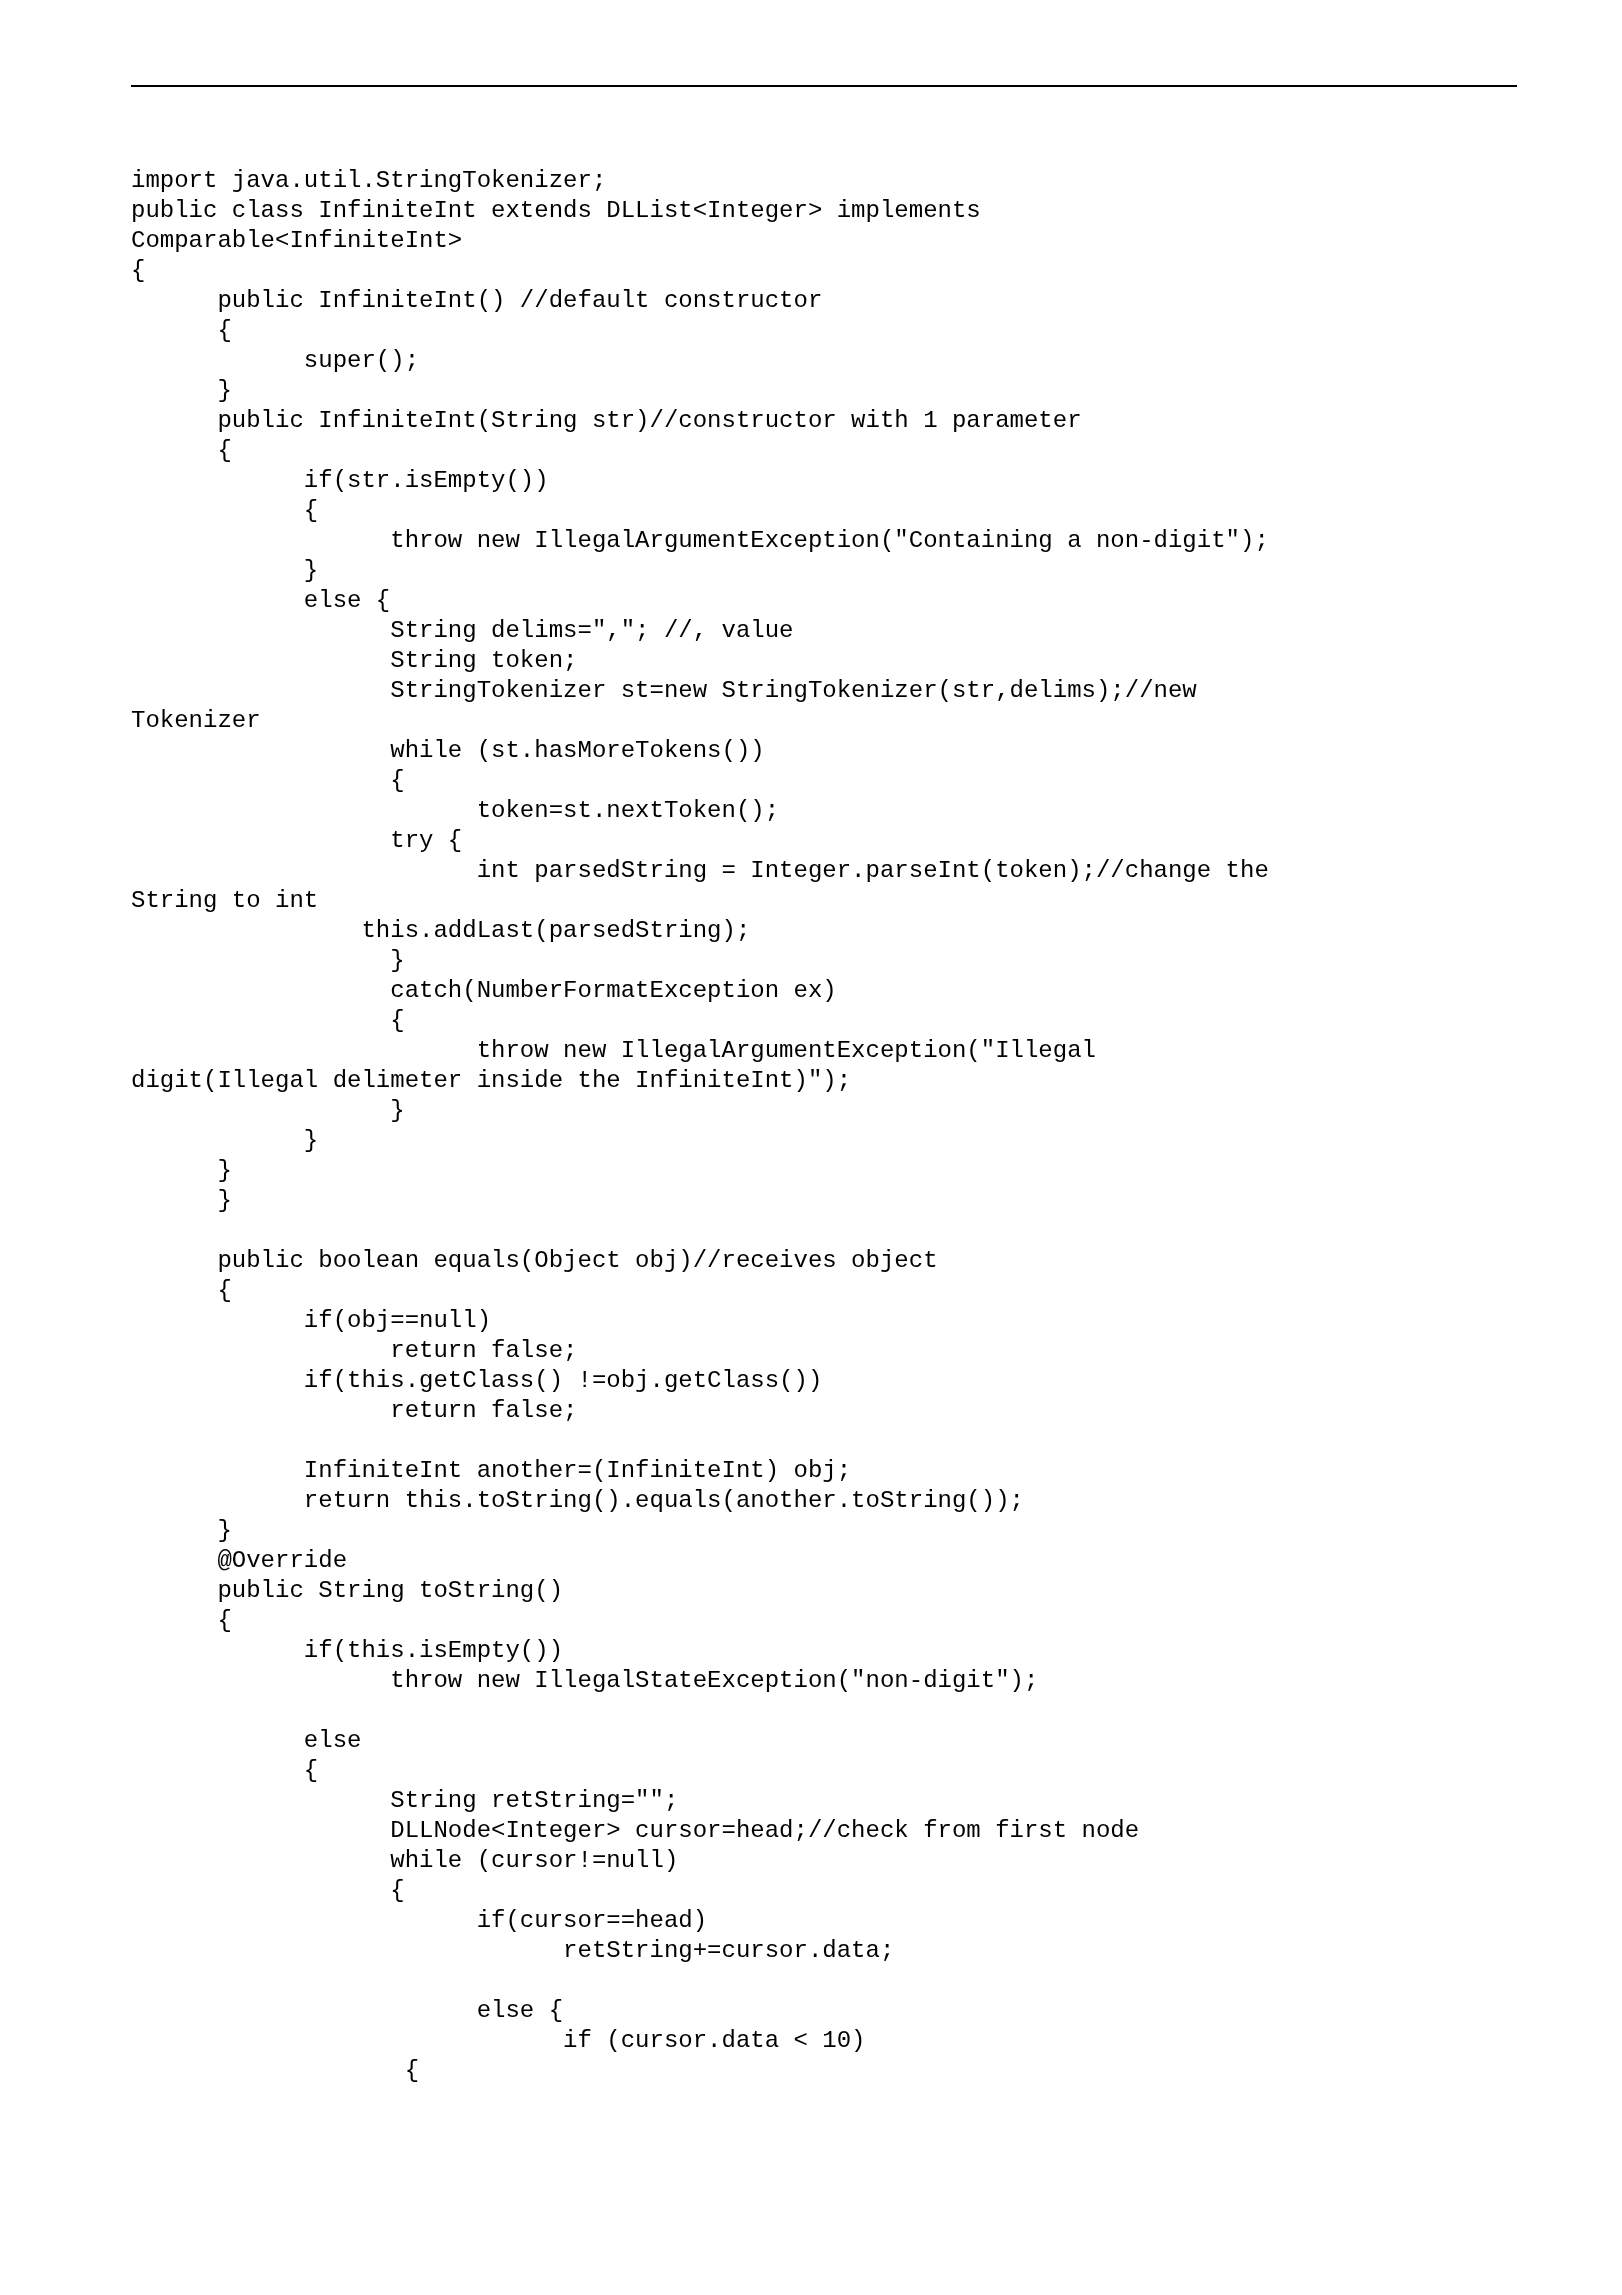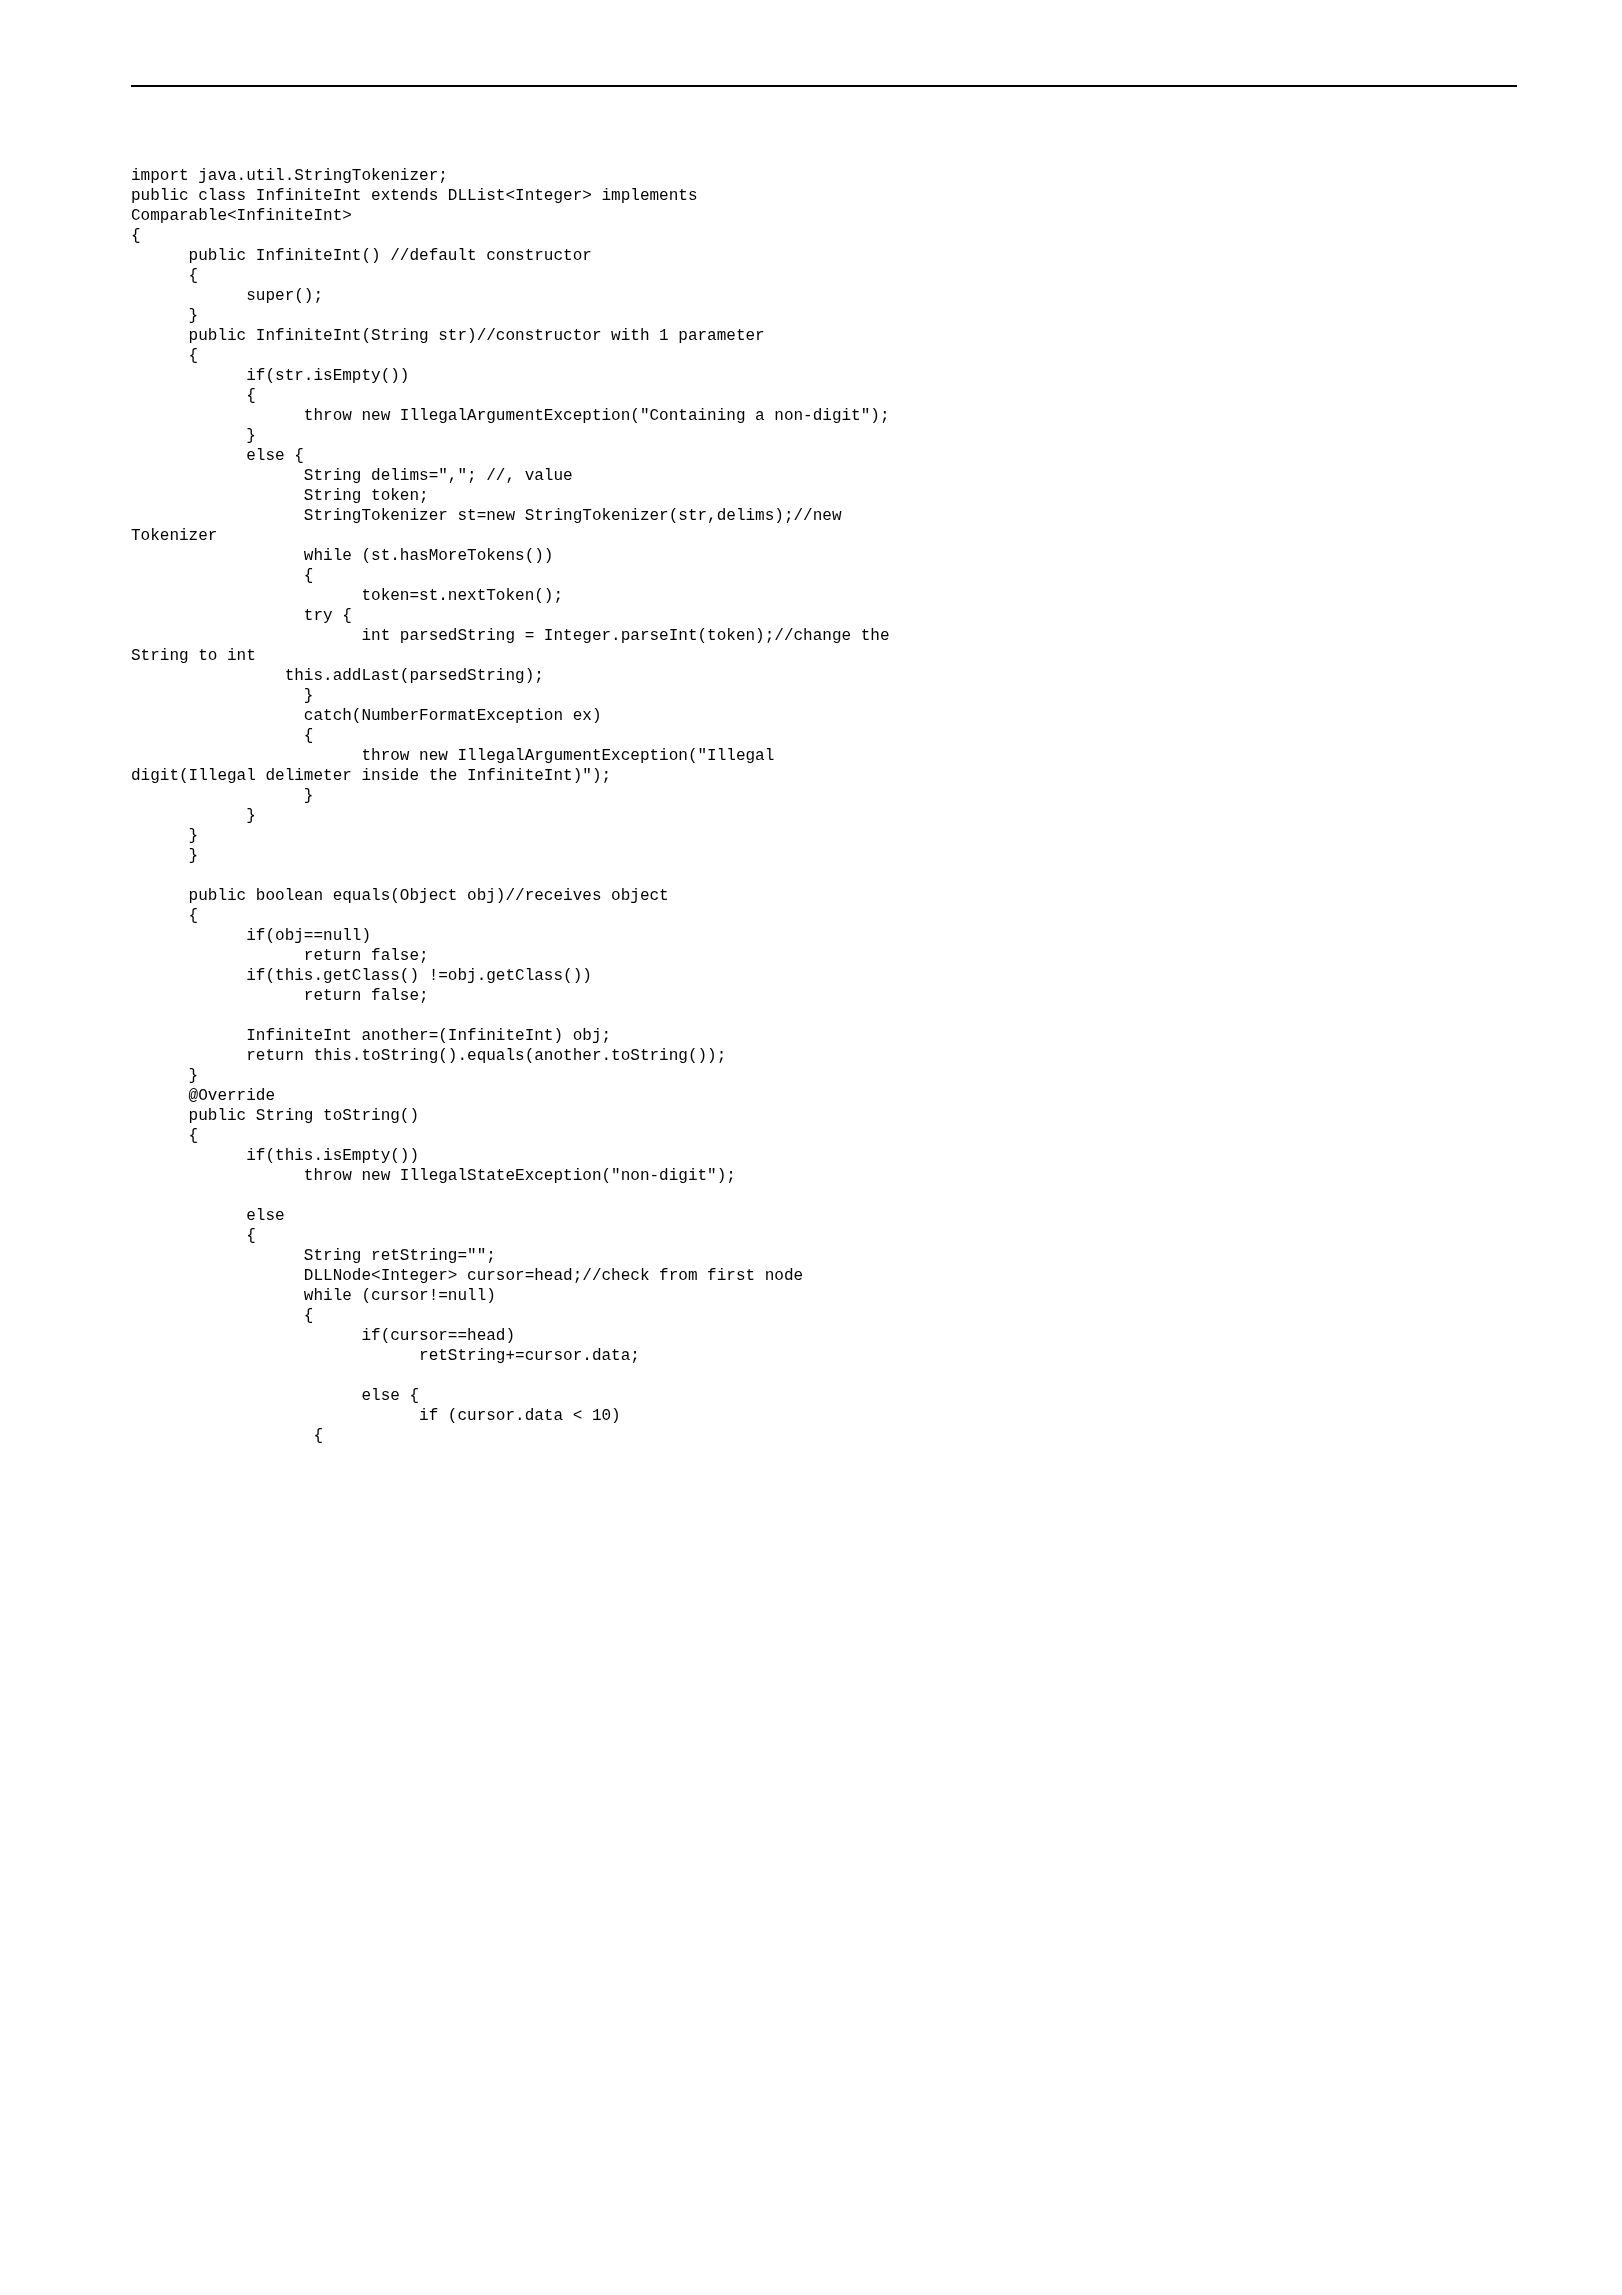--- a/index.html
+++ b/index.html
@@ -18,21 +18,21 @@
     padding: 85px 105px 85px 131px;
     position: relative;
   }
   .rule {
     border-top: 2px solid #000;
     margin-bottom: 79px;
   }
   pre.code {
     margin: 0;
     font-family: "Courier New", Courier, monospace;
-    font-size: 16px;
+    font-size: 24px;
     line-height: 1.25;
     white-space: pre;
   }
 </style>
 </head>
 <body>
 
 <div class="page">
   <div class="rule"></div>
   <pre class="code">import java.util.StringTokenizer;

